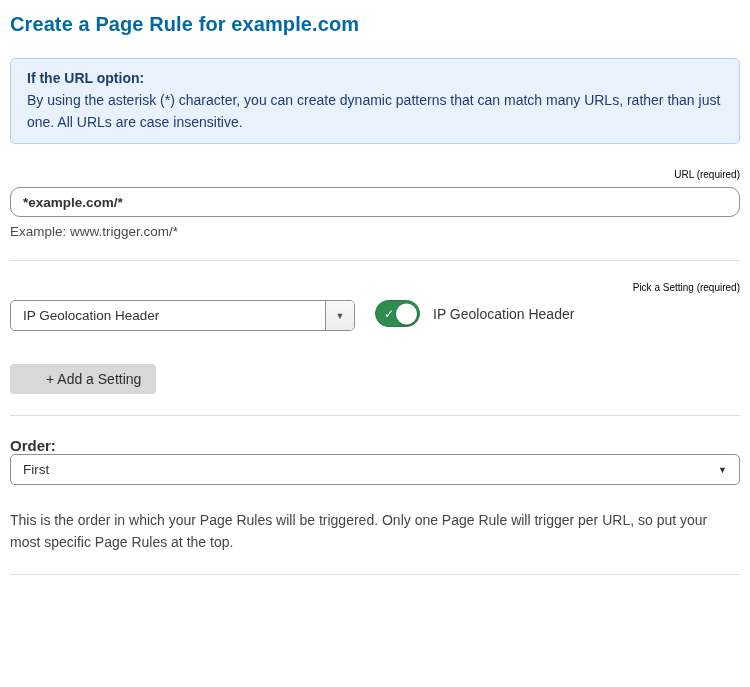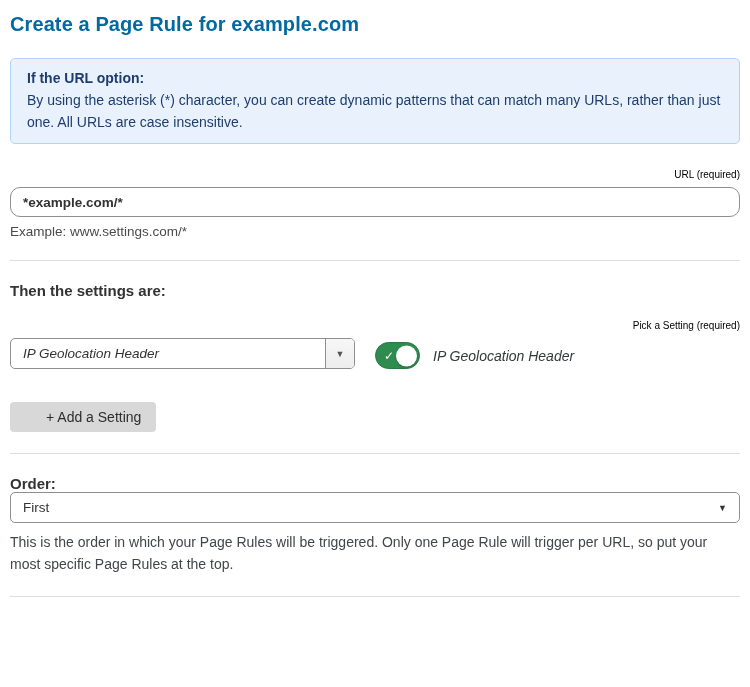--- a/index.html
+++ b/index.html
@@ -71,21 +71,21 @@
     margin: 21px 0;
   }
 
   .section-heading {
     font-size: 15px;
     font-weight: 700;
     color: #333;
   }
 
   .picker-row-label { margin-top: 21px; }
-  .setting-row { display: flex; align-items: flex-end; font-style: italic; }
+  .setting-row { display: flex; align-items: flex-start; }
 
   .dropdown {
     display: inline-flex;
     width: 345px;
     height: 31px;
     border: 1px solid #8f8f8f;
     border-radius: 5px;
     overflow: hidden;
     background: #fff;
     cursor: pointer;
@@ -174,21 +174,21 @@
   }
   .select .select-arrow {
     position: absolute;
     right: 12px;
     top: 50%;
     transform: translateY(-50%);
     font-size: 9px;
     color: #333;
   }
   .order-helper {
-    margin-top: 8px;
+    margin-top: 24px;
     font-size: 14px;
     line-height: 22px;
     color: #42454a;
     max-width: 730px;
   }
 </style>
 </head>
 <body>
 
 <div class="page">
@@ -196,27 +196,26 @@
   <h1 class="page-title">Create a Page Rule for example.com</h1>
 
   <div class="info-box">
     <div class="info-heading">If the URL option:</div>
     <div class="info-body">By using the asterisk (*) character, you can create dynamic patterns that can match many URLs, rather than just one. All URLs are case insensitive.</div>
   </div>
 
   <div class="url-section">
     <label class="field-label">URL (required)</label>
     <input class="text-input" type="text" value="*example.com/*" style="">
-    <div class="helper-text">Example: www.settings.com/*</div>
+    <div class="helper-text">Example: www.trigger.com/*</div>
   </div>
 
   <hr class="divider">
 
   <div class="settings-section">
-    <div class="section-heading">Then the settings are:</div>
 
     <label class="field-label picker-row-label">Pick a Setting (required)</label>
 
     <div class="setting-row">
       <div class="dropdown">
         <div class="dropdown-value">IP Geolocation Header</div>
         <div class="dropdown-arrow-box">
           <span>▼</span>
         </div>
       </div>

